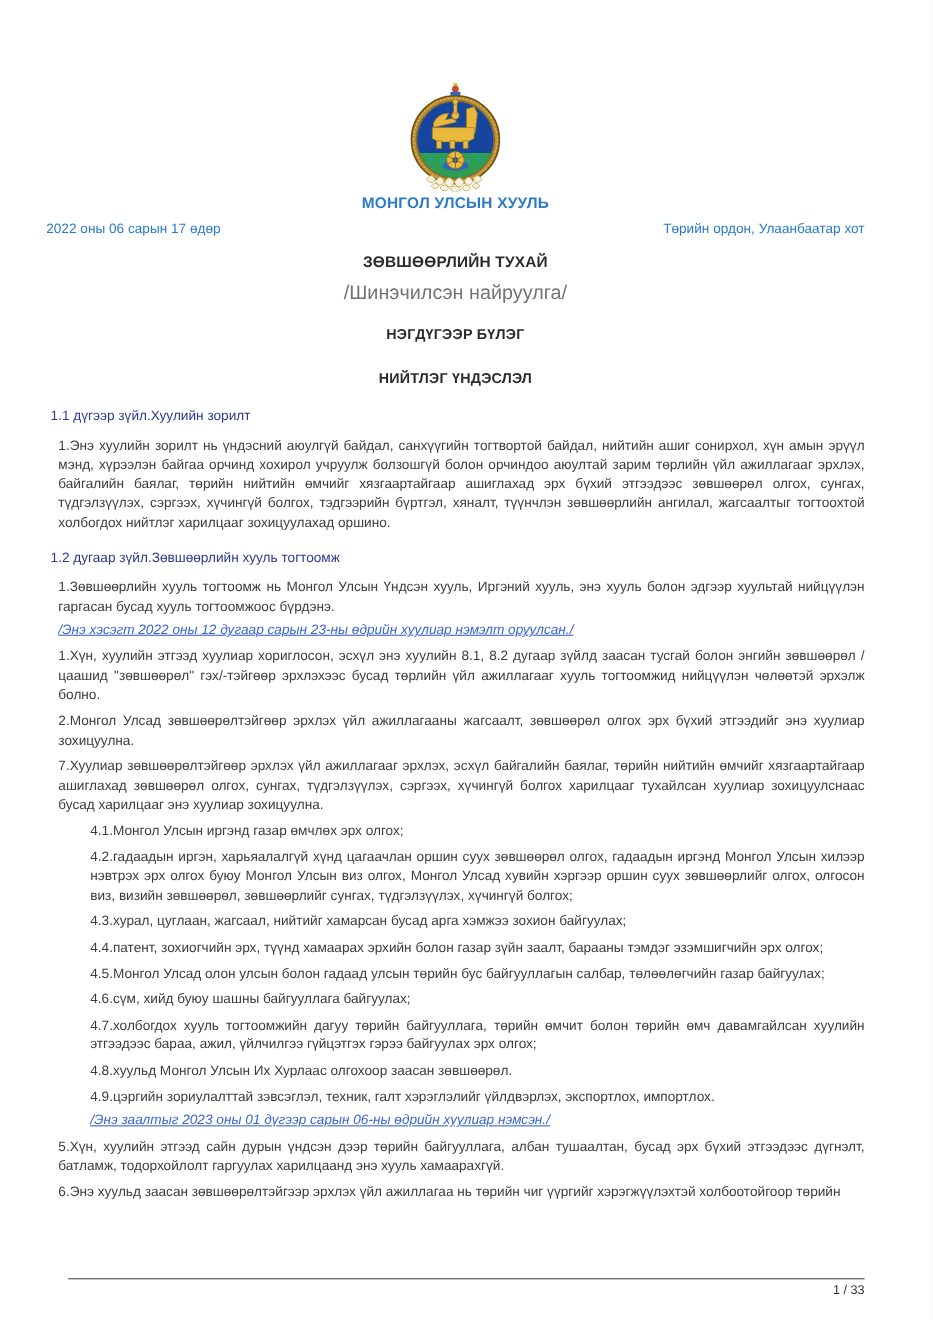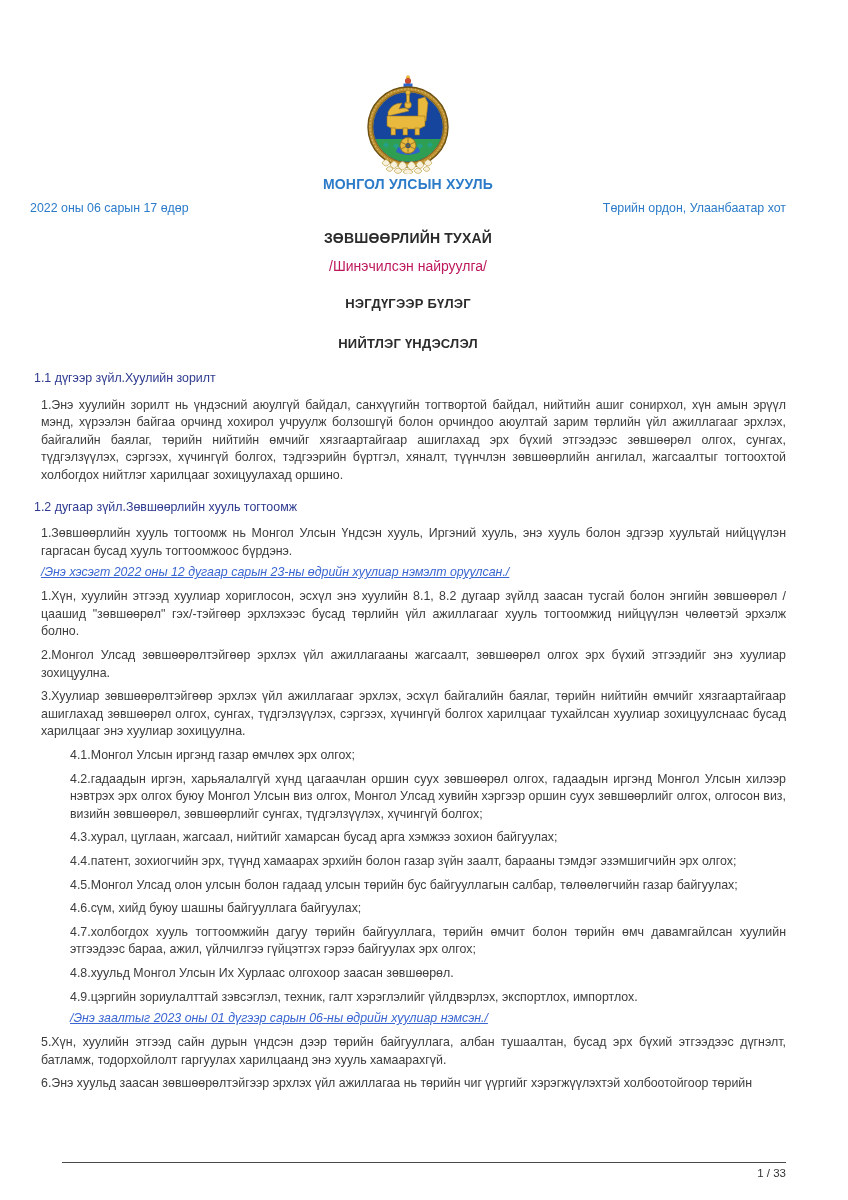--- a/index.html
+++ b/index.html
@@ -9,21 +9,21 @@
     --body-text:#3d3d3d;
   }
   *{margin:0;padding:0;box-sizing:border-box;}
   html,body{background:#e9e9e9;}
   body{font-family:"Liberation Sans","DejaVu Sans",sans-serif;}
   .page{
     position:relative;
     width:848px;height:1200px;
     margin:0 auto;
     background:#ffffff;
-    padding:74px 62px 0 30px;
+    padding:74px 62px 0 42px;
     overflow:hidden;
     color:var(--body-text);
   }
   .emblem-wrap{text-align:center;line-height:0;}
   .law-type{
     text-align:center;
     font-size:14px;font-weight:bold;
     color:var(--header-blue);
     margin-top:3px;line-height:15px;
     letter-spacing:.2px;
@@ -31,21 +31,21 @@
   .header-row{
     display:flex;justify-content:space-between;align-items:baseline;
     margin-top:9px;
     font-size:12.4px;color:var(--header-blue);line-height:15px;gap:48px;
   }
   .doc-title{
     text-align:center;font-size:14px;font-weight:bold;color:#2b2b2b;
     margin-top:14px;line-height:16px;letter-spacing:.2px;
   }
   .doc-subtitle{
-    text-align:center;font-size:14px;color:#be185d;
+    text-align:center;font-size:18px;color:#737373;
     margin-top:13px;line-height:15px;
   }
   .chapter{
     text-align:center;font-size:13px;font-weight:bold;color:#2b2b2b;
     margin-top:22px;line-height:15px;letter-spacing:.2px;
   }
   .chapter-title{
     text-align:center;font-size:13px;font-weight:bold;color:#2b2b2b;
     margin-top:25px;line-height:15px;letter-spacing:.2px;
   }
@@ -153,21 +153,21 @@
   <div class="chapter-title">НИЙТЛЭГ ҮНДЭСЛЭЛ</div>
 
   <div class="doc-body" id="sections-container">
       <div class="section-heading">1.1 дүгээр зүйл.Хуулийн зорилт</div>
       <p class="para">1.Энэ хуулийн зорилт нь үндэсний аюулгүй байдал, санхүүгийн тогтвортой байдал, нийтийн ашиг сонирхол, хүн амын эрүүл мэнд, хүрээлэн байгаа орчинд хохирол учруулж болзошгүй болон орчиндоо аюултай зарим төрлийн үйл ажиллагааг эрхлэх, байгалийн баялаг, төрийн нийтийн өмчийг хязгаартайгаар ашиглахад эрх бүхий этгээдээс зөвшөөрөл олгох, сунгах, түдгэлзүүлэх, сэргээх, хүчингүй болгох, тэдгээрийн бүртгэл, хяналт, түүнчлэн зөвшөөрлийн ангилал, жагсаалтыг тогтоохтой холбогдох нийтлэг харилцааг зохицуулахад оршино.</p>
       <div class="section-heading">1.2 дугаар зүйл.Зөвшөөрлийн хууль тогтоомж</div>
       <p class="para">1.Зөвшөөрлийн хууль тогтоомж нь Монгол Улсын Үндсэн хууль, Иргэний хууль, энэ хууль болон эдгээр хуультай нийцүүлэн гаргасан бусад хууль тогтоомжоос бүрдэнэ.</p>
       <p class="para amendment">/Энэ хэсэгт 2022 оны 12 дугаар сарын 23-ны өдрийн хуулиар нэмэлт оруулсан./</p>
       <p class="para">1.Хүн, хуулийн этгээд хуулиар хориглосон, эсхүл энэ хуулийн 8.1, 8.2 дугаар зүйлд заасан тусгай болон энгийн зөвшөөрөл /цаашид "зөвшөөрөл" гэх/-тэйгөөр эрхлэхээс бусад төрлийн үйл ажиллагааг хууль тогтоомжид нийцүүлэн чөлөөтэй эрхэлж болно.</p>
       <p class="para">2.Монгол Улсад зөвшөөрөлтэйгөөр эрхлэх үйл ажиллагааны жагсаалт, зөвшөөрөл олгох эрх бүхий этгээдийг энэ хуулиар зохицуулна.</p>
-      <p class="para">3.Хуулиар зөвшөөрөлтэйгөөр эрхлэх үйл ажиллагааг эрхлэх, эсхүл байгалийн баялаг, төрийн нийтийн өмчийг хязгаартайгаар ашиглахад зөвшөөрөл олгох, сунгах, түдгэлзүүлэх, сэргээх, хүчингүй болгох харилцааг тухайлсан хуулиар зохицуулснаас бусад харилцааг энэ хуулиар зохицуулна.</p>
+      <p class="para">7.Хуулиар зөвшөөрөлтэйгөөр эрхлэх үйл ажиллагааг эрхлэх, эсхүл байгалийн баялаг, төрийн нийтийн өмчийг хязгаартайгаар ашиглахад зөвшөөрөл олгох, сунгах, түдгэлзүүлэх, сэргээх, хүчингүй болгох харилцааг тухайлсан хуулиар зохицуулснаас бусад харилцааг энэ хуулиар зохицуулна.</p>
       <p class="para sub">4.1.Монгол Улсын иргэнд газар өмчлөх эрх олгох;</p>
       <p class="para sub">4.2.гадаадын иргэн, харьяалалгүй хүнд цагаачлан оршин суух зөвшөөрөл олгох, гадаадын иргэнд Монгол Улсын хилээр нэвтрэх эрх олгох буюу Монгол Улсын виз олгох, Монгол Улсад хувийн хэргээр оршин суух зөвшөөрлийг олгох, олгосон виз, визийн зөвшөөрөл, зөвшөөрлийг сунгах, түдгэлзүүлэх, хүчингүй болгох;</p>
       <p class="para sub">4.3.хурал, цуглаан, жагсаал, нийтийг хамарсан бусад арга хэмжээ зохион байгуулах;</p>
       <p class="para sub">4.4.патент, зохиогчийн эрх, түүнд хамаарах эрхийн болон газар зүйн заалт, барааны тэмдэг эзэмшигчийн эрх олгох;</p>
       <p class="para sub">4.5.Монгол Улсад олон улсын болон гадаад улсын төрийн бус байгууллагын салбар, төлөөлөгчийн газар байгуулах;</p>
       <p class="para sub">4.6.сүм, хийд буюу шашны байгууллага байгуулах;</p>
       <p class="para sub">4.7.холбогдох хууль тогтоомжийн дагуу төрийн байгууллага, төрийн өмчит болон төрийн өмч давамгайлсан хуулийн этгээдээс бараа, ажил, үйлчилгээ гүйцэтгэх гэрээ байгуулах эрх олгох;</p>
       <p class="para sub">4.8.хуульд Монгол Улсын Их Хурлаас олгохоор заасан зөвшөөрөл.</p>
       <p class="para sub">4.9.цэргийн зориулалттай зэвсэглэл, техник, галт хэрэглэлийг үйлдвэрлэх, экспортлох, импортлох.</p>
       <p class="para sub amendment">/Энэ заалтыг 2023 оны 01 дүгээр сарын 06-ны өдрийн хуулиар нэмсэн./</p>

